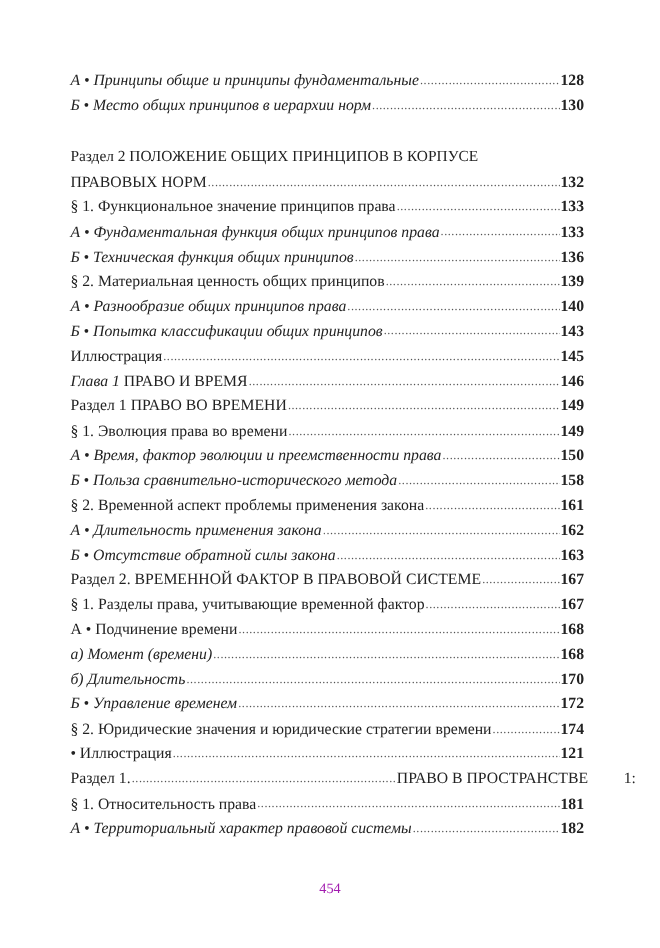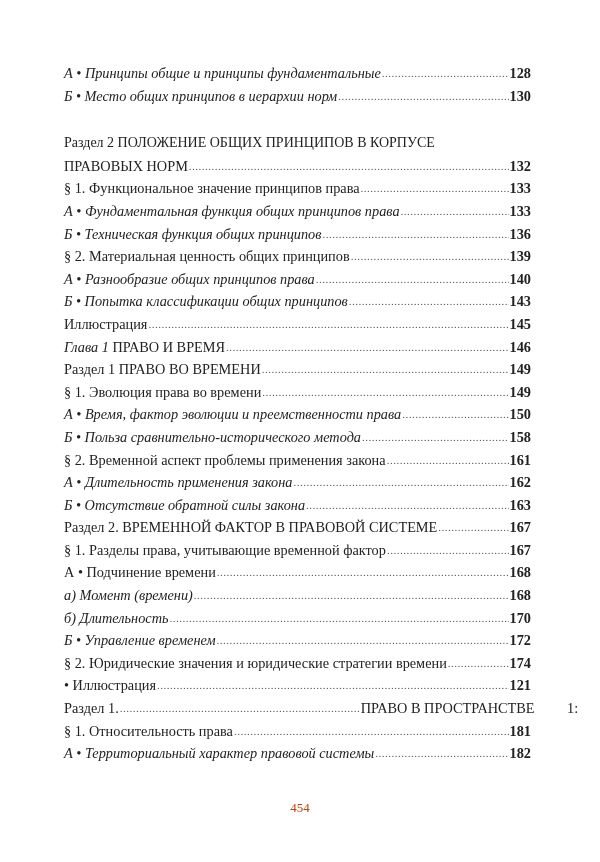--- a/index.html
+++ b/index.html
@@ -11,21 +11,21 @@
          font-size: 14.3px; white-space: nowrap; }
   .row .label { flex: 0 0 auto; }
   .row .dots { flex: 1 1 auto; overflow: hidden; margin: 0 1px; color: #555; font-size: 11px; letter-spacing: 0.5px; }
   .row .dots::before { content: "....................................................................................................................................................................................................."; }
   .row .num { flex: 0 0 auto; text-align: right; font-weight: bold; }
   .it { font-style: italic; }
   .wrap-line { height: 22.6px; line-height: 22.6px; font-size: 14px; white-space: nowrap; margin-top: 25px; }
   .special { position: relative; }
   .special .tail { position: absolute; left: 503px; top: 0; }
   .footer { position: absolute; top: 800px; left: 0; width: 600px; text-align: center;
-            font-size: 13px; color: #c2410c; }
+            font-size: 13px; color: #a21caf; }
 </style>
 </head>
 <body>
 
 <div class="page">
   <div class="toc">
 
     <div class="row">
       <span class="label"><span class="it">А • </span><span class="it">Принципы общие и принципы фундаментальные</span></span>
       <span class="dots"></span>

